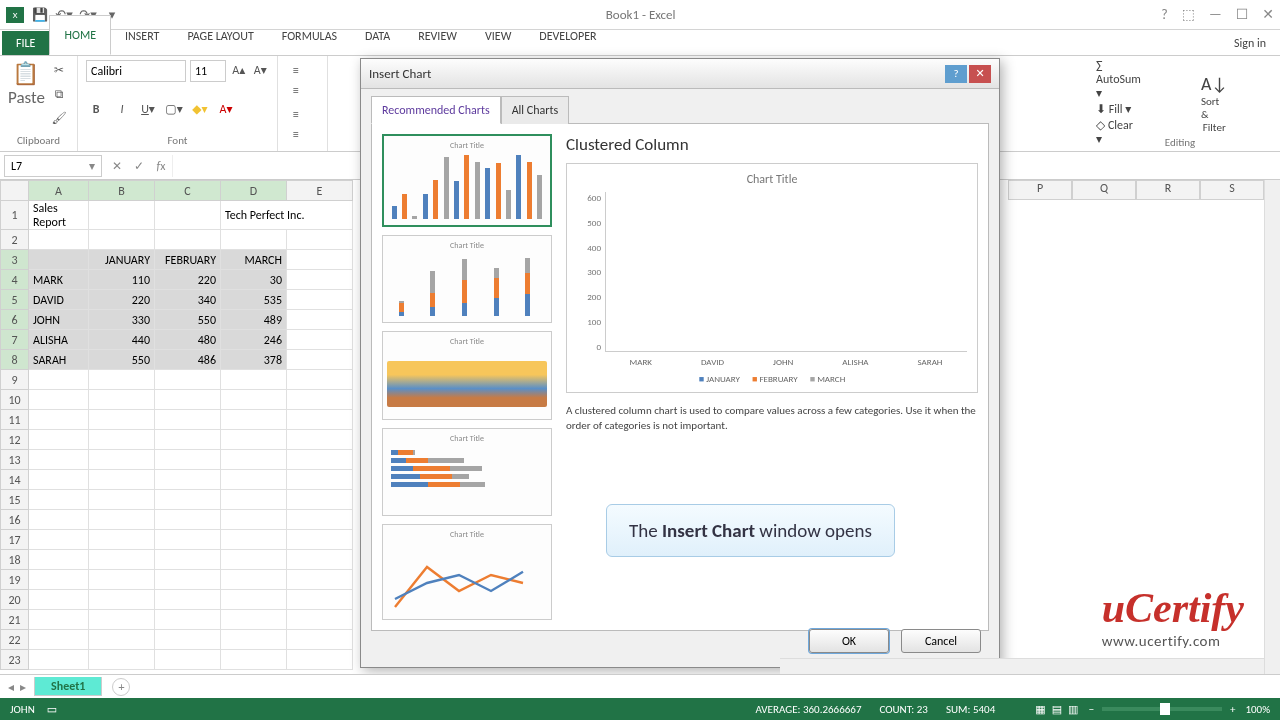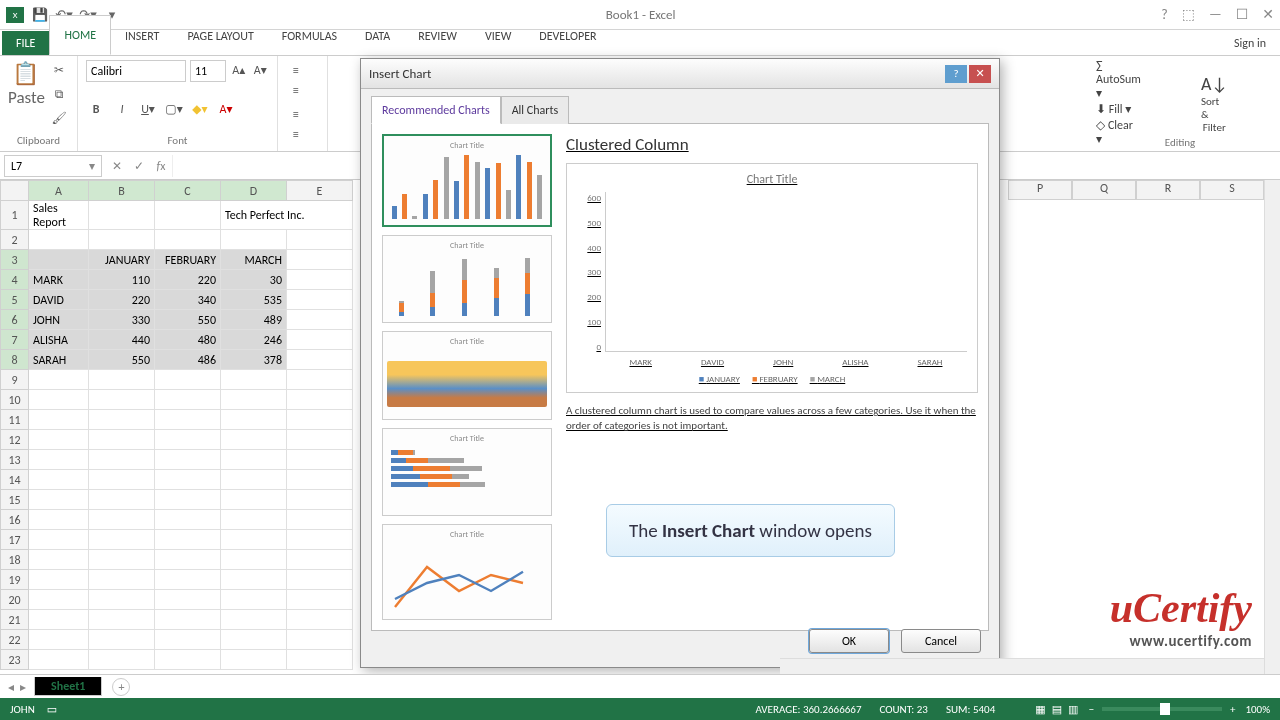--- a/index.html
+++ b/index.html
@@ -61,21 +61,21 @@
 .dialog .dlg-title .help-b{ background:#5f9ecf;} .dialog .dlg-title .close-b{ background:#c75050;}
 .dialog .dlg-tabs { display:flex; padding:6px 10px 0 10px; font-size:12px; }
 .dialog .dlg-tabs .dtab { padding:6px 10px; border:1px solid #bbb; background:#eaeaea; color:#333; cursor:pointer; border-bottom:none; position:relative; top:1px;}
 .dialog .dlg-tabs .dtab.active { background:#fff; color:#5e3b9e; border-bottom:1px solid #fff;}
 .dialog .dlg-body { margin:0 10px 10px 10px; background:#fff; border:1px solid #bbb; height:508px; display:flex; padding:10px; gap:14px; }
 .thumb-col { width:170px; display:flex; flex-direction:column; gap:8px; overflow:hidden; position:relative;}
 .thumb { height:96px; border:1px solid #ccc; background:#fdfdfd; display:flex; flex-direction:column; align-items:center; padding:4px; font-size:8px; color:#888; }
 .thumb.sel { border:2px solid #2f8f5d; }
 .thumb .tt { font-size:8px; color:#888; margin-bottom:3px;}
 .thumb .mini { flex:1; width:100%; position:relative; }
-.preview-col { flex:1; display:flex; flex-direction:column;text-decoration:underline; }
+.preview-col { flex:1; display:flex; flex-direction:column; }
 .preview-col h3 { font-size:17px; color:#333; font-weight:normal; margin-bottom:8px;}
 .chart-box { border:1px solid #ccc; height:230px; background:#fff; padding:8px 10px; margin-bottom:10px; display:flex; flex-direction:column;}
 .chart-box .ct { text-align:center; font-size:12px; color:#777; margin-bottom:6px;}
 .chart-plot { flex:1; display:flex; }
 .yaxis { width:28px; display:flex; flex-direction:column; justify-content:space-between; font-size:9px; color:#777; text-align:right; padding-right:4px;}
 .plot { flex:1; border-left:1px solid #ccc; border-bottom:1px solid #ccc; display:flex; align-items:flex-end; justify-content:space-around; padding:0 4px; position:relative;}
 .cluster { display:flex; align-items:flex-end; gap:2px; width:50px; justify-content:center;}
 .bar { width:12px; }
 .c1{background:#4f81bd;} .c2{background:#ed7d31;} .c3{background:#a5a5a5;}
 .xaxis { display:flex; justify-content:space-around; font-size:9px; color:#666; padding-left:28px; margin-top:4px;}
@@ -83,28 +83,28 @@
 .legend span::before{content:"■ "; }
 .legend .l1::before{color:#4f81bd;} .legend .l2::before{color:#ed7d31;} .legend .l3::before{color:#a5a5a5;}
 .desc { font-size:11px; color:#444; line-height:1.4; }
 .callout { position:absolute; left:606px; top:504px; background:linear-gradient(#f4fbff,#e0f0fb); border:1px solid #a8cce6; border-radius:6px; padding:14px 22px; font-size:19px; color:#334; z-index:50;}
 .callout b{ font-weight:600;}
 .dlg-buttons { position:absolute; right:18px; bottom:14px; display:flex; gap:12px;}
 .dlg-buttons button { width:80px; height:24px; border:1px solid #8a8a8a; background:linear-gradient(#fdfdfd,#e3e3e3); font-size:12px; border-radius:3px;}
 .dlg-buttons button.ok { box-shadow:0 0 0 1px #6fa8dc;}
 
 
-.watermark { position:absolute; right:28px; bottom:70px; text-align:right; z-index:5;margin-left:40px;}
+.watermark { position:absolute; right:36px; bottom:70px; z-index:5;margin-left:40px;}
 .watermark .brand { font-family:Georgia,serif; font-size:42px; color:#c6302b; font-style:italic; font-weight:bold;}
-.watermark .url { font-size:15px; color:#555; letter-spacing:0.5px;font-weight:bold;}
+.watermark .url { font-size:15px; color:#555; letter-spacing:0.5px;}
 
 
 .sheettabs { position:absolute; left:0; right:0; bottom:22px; height:24px; border-top:1px solid #ccc; background:#fff; display:flex; align-items:center; font-size:12px;}
 .sheettabs .nav { display:flex; gap:6px; padding:0 8px; color:#888;}
-.sheettabs .stab { border:1px solid #ccc; border-top:none; padding:2px 16px; background:#000000; font-weight:bold; color:#217346;}
+.sheettabs .stab { border:1px solid #ccc; border-top:none; padding:2px 16px; background:#5eead4; font-weight:bold; color:#217346;}
 .sheettabs .add { margin-left:10px; width:18px; height:18px; border:1px solid #ccc; border-radius:50%; display:flex; align-items:center; justify-content:center; color:#888;}
 
 
 .status { position:absolute; left:0; right:0; bottom:0; height:22px; background:#217346; color:#fff; display:flex; align-items:center; font-size:11px; padding:0 10px;}
 .status .stats { margin-left:auto; display:flex; gap:18px; margin-right:40px;}
 .status .views { display:flex; gap:6px; align-items:center; margin-right:10px;}
 .status .slider { width:120px; height:4px; background:#3a8a5d; position:relative; margin:0 8px;}
 .status .slider .knob{ position:absolute; left:58px; top:-4px; width:10px; height:12px; background:#fff;}
 
 .scroll-v { position:absolute; right:0; top:180px; bottom:46px; width:16px; background:#f0f0f0; border-left:1px solid #ddd;}

